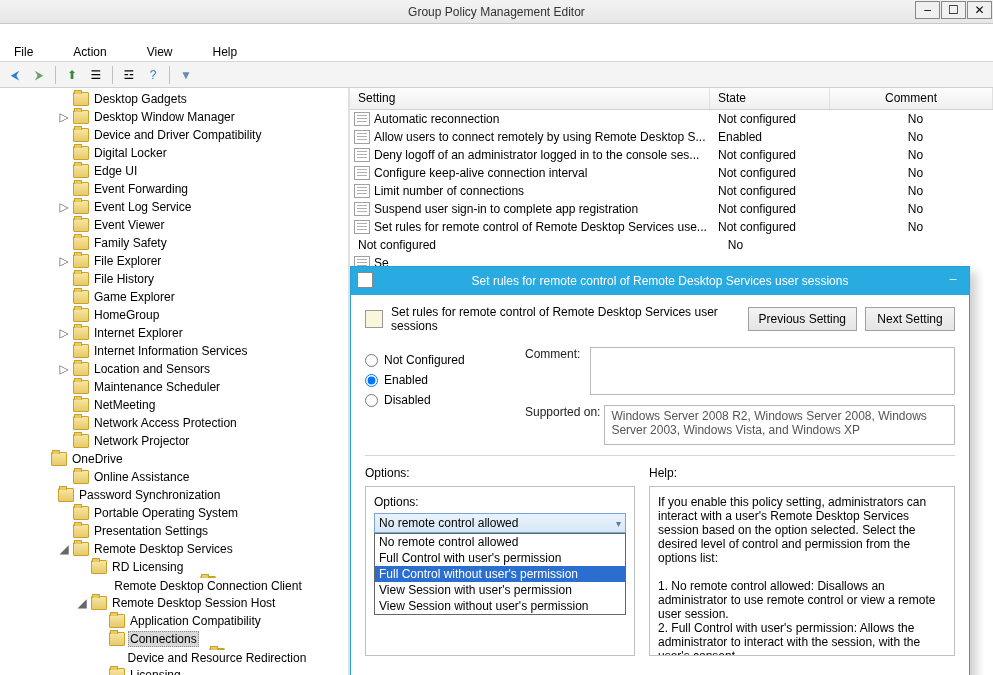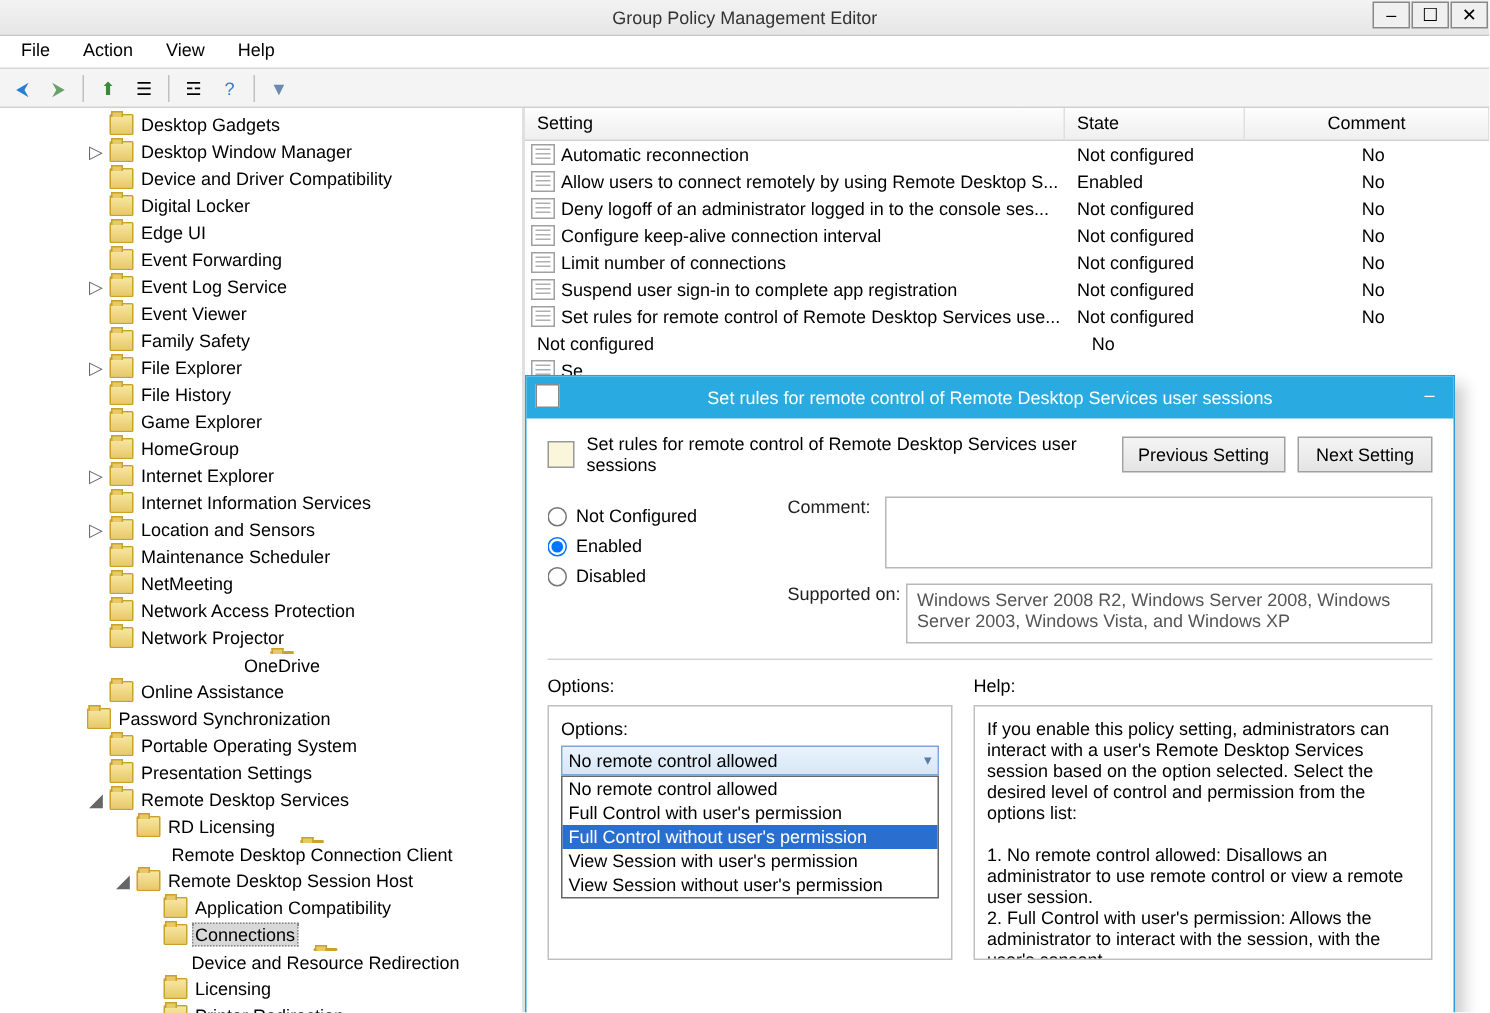--- a/index.html
+++ b/index.html
@@ -1,21 +1,21 @@
 <!DOCTYPE html>
 <html><head>
 <meta charset="utf-8">
 <style>
   * { box-sizing: border-box; font-family: "Segoe UI", Tahoma, sans-serif; font-size: 12px; }
   body { margin: 0; padding: 0; background: #fff; overflow: hidden; width: 993px; height: 675px; }
   .titlebar { height: 24px; background: linear-gradient(#f3f3f3,#e6e6e6); border-bottom: 1px solid #c8c8c8; display: flex; align-items: center; justify-content: center; position: relative; }
   .titlebar .title { font-size: 12px; color: #333; }
   .titlebar .winbtns { position: absolute; right: 0; top: 0; display: flex; }
   .titlebar .winbtn { width: 25px; height: 18px; border: 1px solid #888; margin: 1px 1px 0 0; background: #f0f0f0; display:flex; align-items:center; justify-content:center; }
-  .menubar { height: 22px; display: flex; align-items: flex-start; border-bottom: 1px solid #d8d8d8; padding: 0 4px; gap: 2px; }
+  .menubar { height: 38px; display: flex; align-items: flex-end; border-bottom: 1px solid #d8d8d8; padding: 0 4px; gap: 20px; }
   .menubar .menu { padding: 2px 10px; cursor: default; }
   .toolbar { height: 26px; display: flex; align-items: center; border-bottom: 1px solid #d0d0d0; padding: 0 4px; gap: 2px; background: #f4f4f4; }
   .toolbar .tbtn { width: 22px; height: 22px; display:flex; align-items:center; justify-content:center; border:1px solid transparent; }
   .toolbar .sep { width:1px; height:18px; background:#c0c0c0; margin:0 3px; }
   .main { display: flex; height: calc(675px - 24px - 22px - 26px); }
   .sidebar { width: 350px; border-right: 2px solid #e0e0e0; overflow-y: scroll; overflow-x: hidden; background:#fff; }
   .tree { padding: 2px 0; }
   .node { display:flex; align-items:center; height:18px; white-space:nowrap; padding-right:8px;}
   .node .arrow { width:12px; display:inline-flex; justify-content:center; color:#666; }
   .node .icon { width:16px; height:14px; margin:0 3px; display:inline-block; }
@@ -199,21 +199,21 @@
         <div class="node" style="padding-left: 58px;">
           <span class="arrow"></span>
           <span class="icon folder"></span>
           <span class="label">Network Access Protection</span>
         </div>
         <div class="node" style="padding-left: 58px;">
           <span class="arrow"></span>
           <span class="icon folder"></span>
           <span class="label">Network Projector</span>
         </div>
-        <div class="node" style="padding-left: 36px; flex-direction: column;">
+        <div class="node" style="padding-left: 36px;">
           <span class="arrow"></span>
           <span class="icon folder"></span>
           <span class="label">OneDrive</span>
         </div>
         <div class="node" style="padding-left: 58px;">
           <span class="arrow"></span>
           <span class="icon folder"></span>
           <span class="label">Online Assistance</span>
         </div>
         <div class="node" style="padding-left: 43px;">

